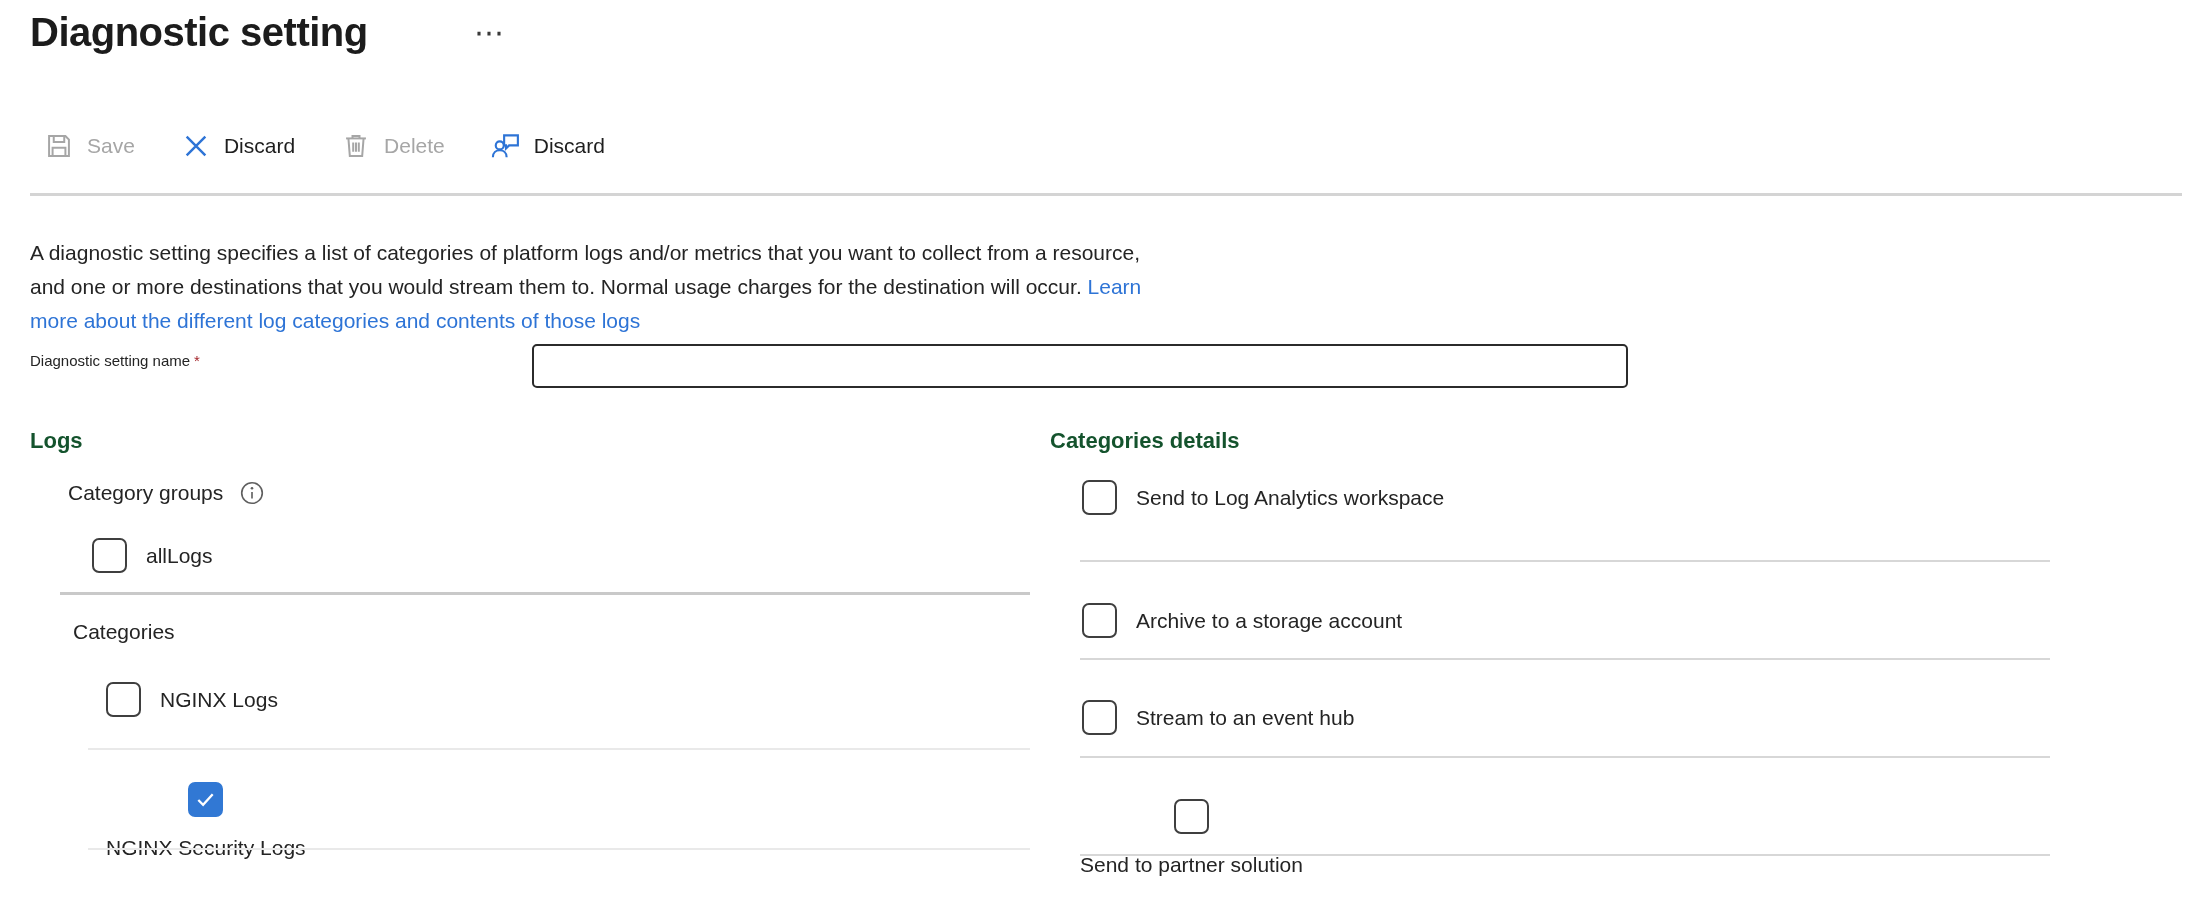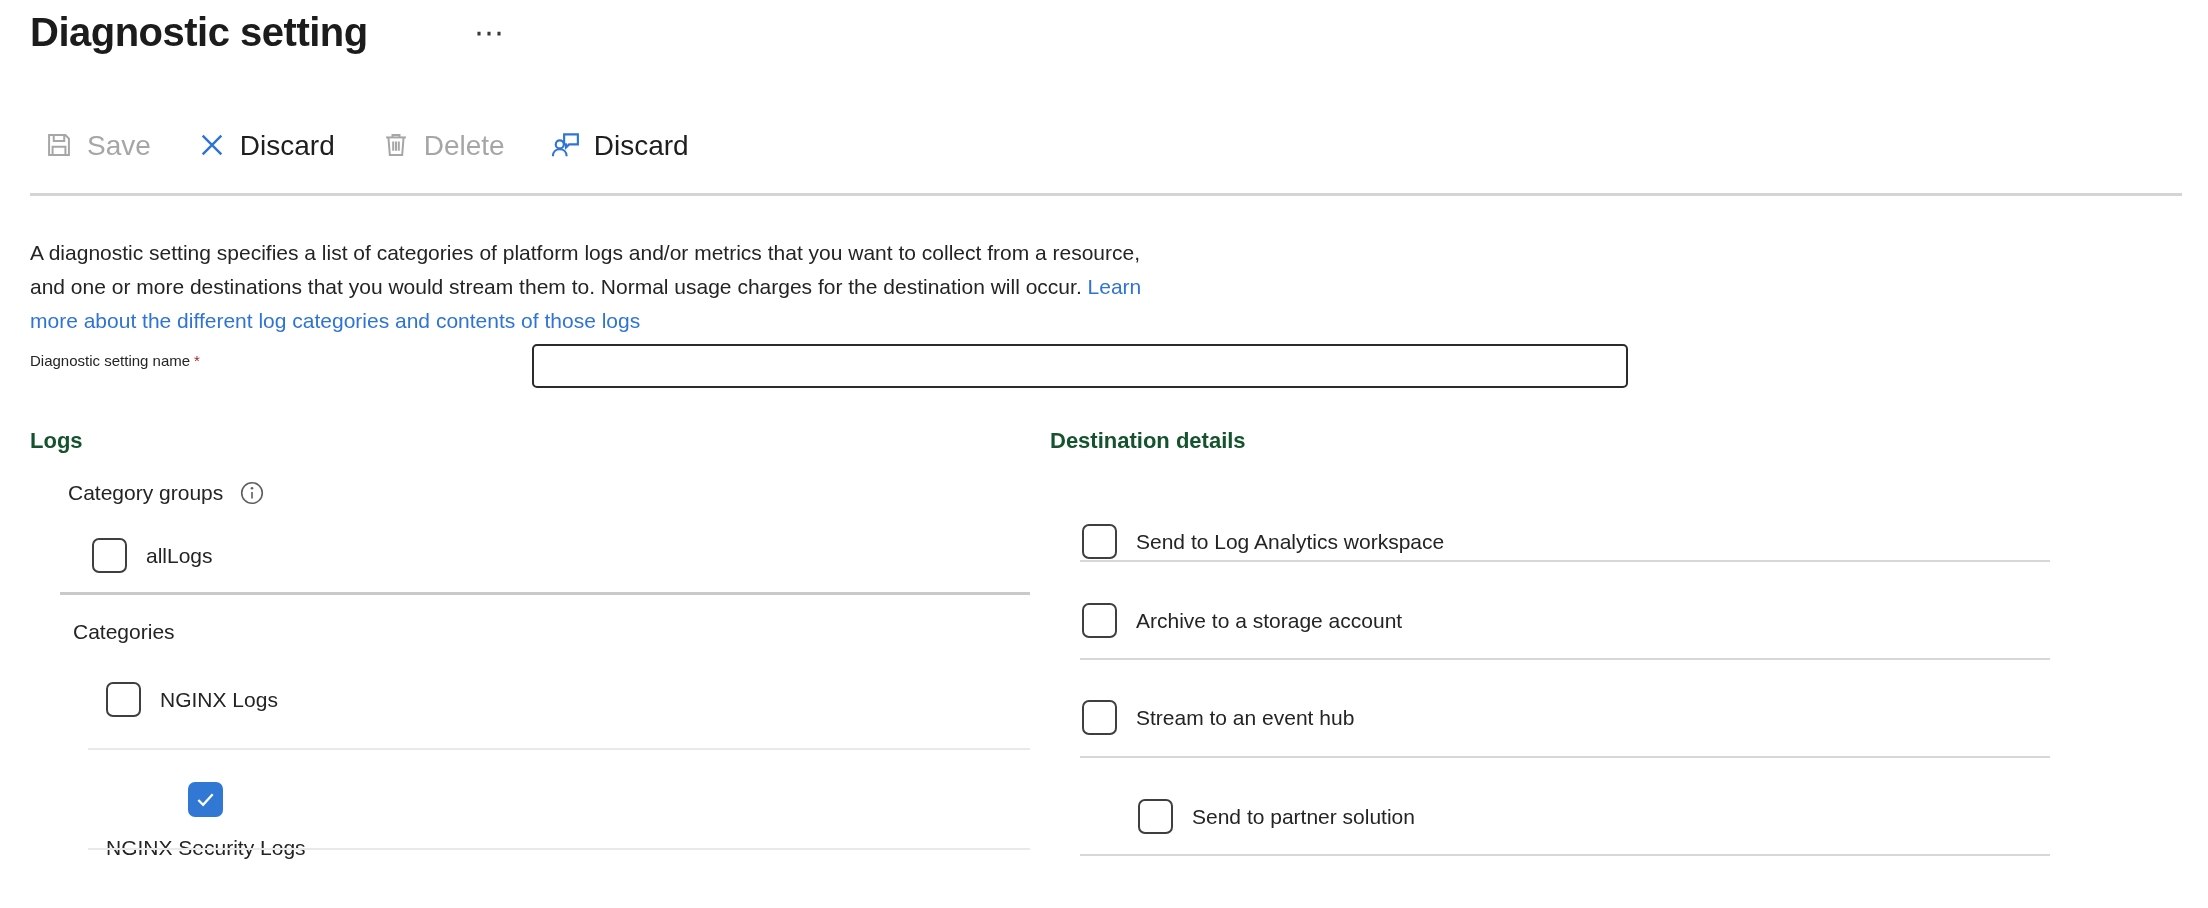--- a/index.html
+++ b/index.html
@@ -7,21 +7,21 @@
               font-family:"Liberation Sans", sans-serif; color:#242424; position:relative; }
 
   .abs { position:absolute; }
 
   
   .page-title { left:30px; top:10px; font-size:40px; font-weight:700; color:#1c1c1c; letter-spacing:-0.5px; }
   .more-btn { left:474px; top:18px; font-size:30px; color:#3a3a3a; letter-spacing:2px; cursor:pointer; line-height:30px; }
 
   
   .toolbar { left:44px; top:126px; display:flex; align-items:center; gap:46px; height:40px; }
-  .tb-item { display:flex; align-items:flex-start; gap:13px; font-size:28px; color:#1e1e1e; cursor:pointer; }
+  .tb-item { display:flex; align-items:center; gap:13px; font-size:21px; color:#1e1e1e; cursor:pointer; }
   .tb-item .ic { width:30px; height:30px; display:flex; align-items:center; justify-content:center; }
   .tb-item.disabled { color:#a6a6a6; cursor:default; }
   .tb-item .ic.blue { color:#2e74d6; }
   .tb-item .ic.gray { color:#a6a6a6; }
 
   .rule-top { left:30px; top:193px; width:2152px; height:3px; background:#d4d4d4; }
 
   
   .desc { left:30px; top:220px; font-size:21px; line-height:34px; color:#242424;margin-top:16px; }
   .link { color:#2e74d6; cursor:pointer; }
@@ -150,23 +150,23 @@
   <span class="cb checked">
     <svg width="23" height="23" viewBox="0 0 24 24" fill="none" stroke="#ffffff" stroke-width="2.4">
         <path d="M4.5 12.5l5 5 10-11"></path>
       </svg>
   </span>
   <span class="lbl">NGINX Security Logs</span>
 </div>
 
 <div class="abs divider light" style="left:88px; top:848px; width:942px;"></div>
 
-<div class="abs sec-head" style="left:1050px; top:428px;">Destination details</div>
+<div class="abs sec-head" style="left:1050px; top:428px;">Categories details</div>
 
-<div class="abs cb-row" style="left:1082px; top:524px;">
+<div class="abs cb-row" style="left:1082px; top:480px;">
   <span class="cb">
     
   </span>
   <span class="lbl">Send to Log Analytics workspace</span>
 </div>
 <div class="abs divider" style="left:1080px; top:560px; width:970px;"></div>
 
 <div class="abs cb-row" style="left:1082px; top:603px;">
   <span class="cb">
     
@@ -176,19 +176,19 @@
 <div class="abs divider" style="left:1080px; top:658px; width:970px;"></div>
 
 <div class="abs cb-row" style="left:1082px; top:700px;">
   <span class="cb">
     
   </span>
   <span class="lbl">Stream to an event hub</span>
 </div>
 <div class="abs divider" style="left:1080px; top:756px; width:970px;"></div>
 
-<div class="abs cb-row" style="left:1138px; top:799px;">
+<div class="abs cb-row" style="left:1080px; top:799px;flex-direction:column;">
   <span class="cb">
     
   </span>
   <span class="lbl">Send to partner solution</span>
 </div>
 <div class="abs divider" style="left:1080px; top:854px; width:970px;"></div>
 
 </body></html>

